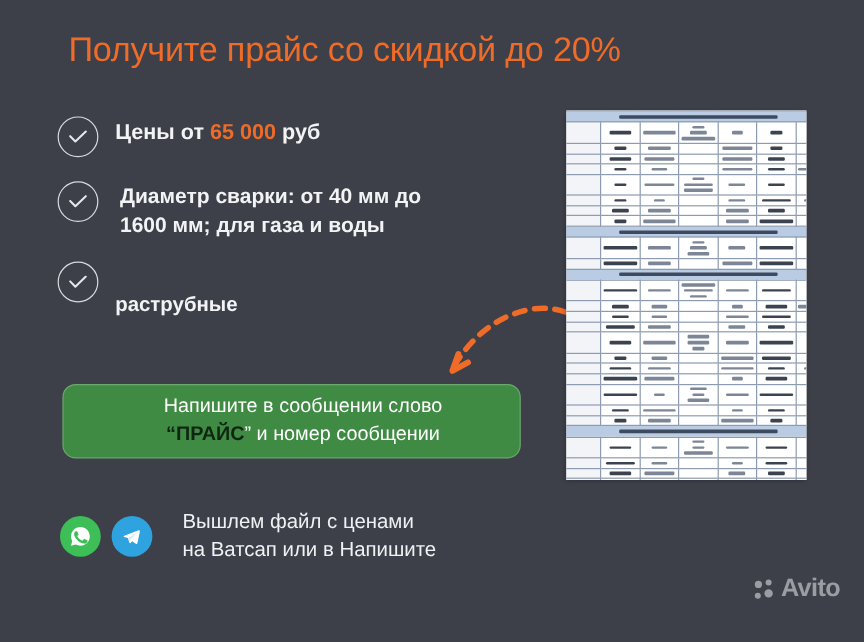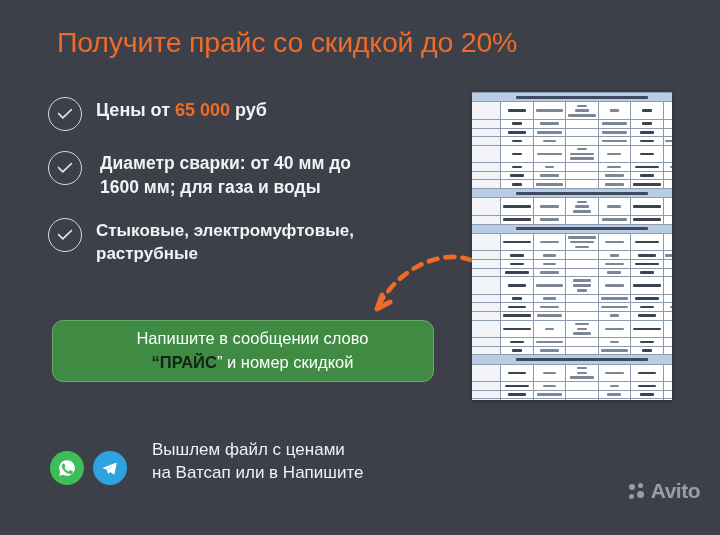--- a/index.html
+++ b/index.html
@@ -115,23 +115,23 @@
     top: 248px;
     width: 118px;
     height: 78px;
     pointer-events: none;
   }
 
   
   .msg-row {
     position: absolute;
     left: 50px;
-    top: 439px;
+    top: 424px;
     display: flex;
-    align-items: flex-end;
+    align-items: center;
   }
   .msg-icons {
     display: flex;
     align-items: center;
     margin-right: 16px;
   }
   .msg-icons .ic {
     width: 34px;
     height: 34px;
     border-radius: 50%;
@@ -275,35 +275,35 @@
       </span>
     </div>
 
     <div class="bullet b3">
       <span class="bullet-icon">
         <svg width="15" height="11" viewBox="0 0 15 11">
           <path d="M1 5 L5.3 9.4 L14 1" fill="none" stroke="#e6e7eb" stroke-width="1.7" stroke-linecap="round" stroke-linejoin="round"></path>
         </svg>
       </span>
       <span class="bullet-text">
-        <span>Стыковые, электромуфтовые,</span><br>
+        <br>
         <span>раструбные</span>
       </span>
     </div>
 
   </div>
 
   <svg class="arrow" viewBox="0 0 118 78">
     <path d="M113 12 C86 2, 44 16, 20 58" fill="none" stroke="#ee6b28" stroke-width="4.6" stroke-linecap="round" stroke-dasharray="9 8"></path>
     <path d="M32 54 L19 61 L24 47" fill="none" stroke="#ee6b28" stroke-width="5" stroke-linecap="round" stroke-linejoin="round"></path>
   </svg>
 
   <div class="cta-box">
     <div class="cta-line">Напишите в сообщении слово</div>
-    <div class="cta-line"><span class="strong">“</span><span class="strong">ПРАЙС</span><span>” и номер скидкой</span></div>
+    <div class="cta-line"><span class="strong">“</span><span class="strong">ПРАЙС</span><span>” и номер сообщении</span></div>
   </div>
 
   <div class="msg-row">
     <div class="msg-icons">
       <span class="ic ic-wa">
         <svg width="20" height="20" viewBox="0 0 24 24">
           <path d="M12 2.6c-5.2 0-9.4 4.2-9.4 9.4 0 1.7.45 3.3 1.25 4.7L2.6 21.4l4.9-1.2
                    a9.3 9.3 0 0 0 4.5 1.15c5.2 0 9.4-4.2 9.4-9.4S17.2 2.6 12 2.6z" fill="#ffffff"></path>
           <path d="M9.1 7.3c-.25-.55-.5-.55-.75-.56h-.6c-.22 0-.6.08-.9.42-.3.34-1.16 1.13-1.16 2.76
                    s1.19 3.2 1.36 3.43c.17.22 2.3 3.67 5.66 5 2.8 1.1 3.37.88 3.98.83.6-.06 1.95-.8

